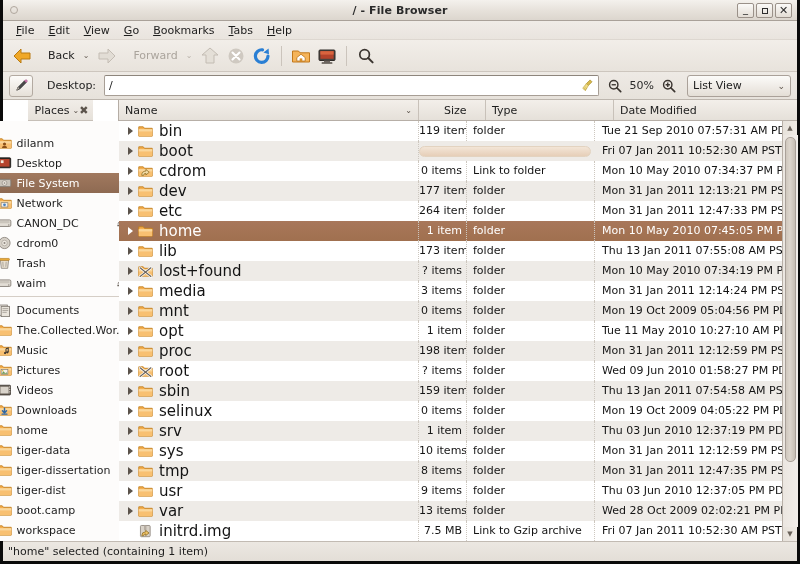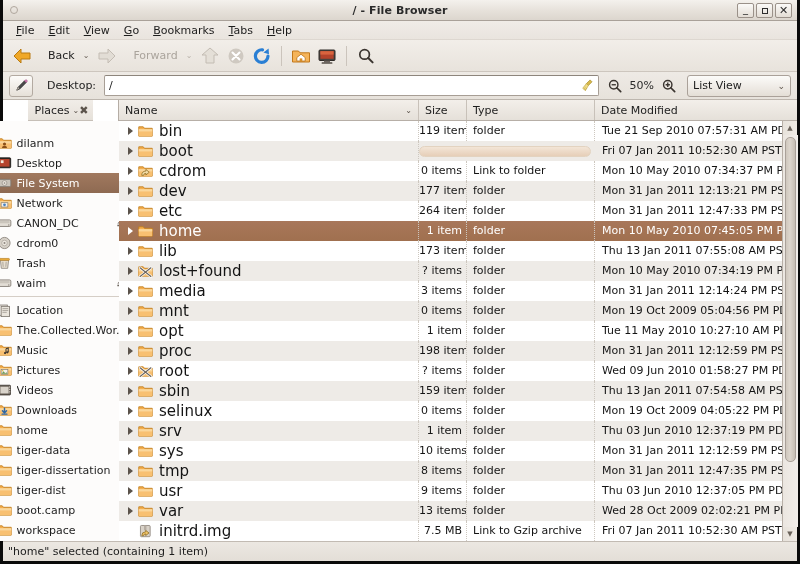--- a/index.html
+++ b/index.html
@@ -305,21 +305,21 @@
     border-right: 1px solid #c8c1b9;
     position: relative;
   }
   .hcell .sortcaret {
     position: absolute;
     right: 6px;
     font-size: 8px;
     color: #5b534b;
   }
   .h-name { width: 300px; flex: 0 0 300px; }
-  .h-size { width: 48px; flex: 0 0 48px; }
+  .h-size { width: 48px; flex: 0 0 48px; margin-left: 19px; }
   .h-type { width: 128px; flex: 0 0 128px; }
   .h-date { flex: 1 1 auto; border-right: none; }
 
   #rows-scroll {
     flex: 1 1 auto;
     display: flex;
     min-height: 0;
   }
   #rows {
     flex: 1 1 auto;
@@ -688,21 +688,21 @@
               <rect x="1.6" y="8" width="8.8" height="1.9" fill="#6e665e"></rect>
             </svg>
           </div>
           <div class="place-sep"></div>
           <div class="place-row">
             <svg class="ico" viewBox="0 0 16 15" width="15" height="14">
               <rect x="2" y="2.2" width="9" height="11" fill="#f7f4ee" stroke="#7d766e" stroke-width="0.9"></rect>
               <rect x="4.4" y="3.6" width="9" height="11" fill="#eae5dc" stroke="#7d766e" stroke-width="0.9"></rect>
               <path d="M5.8 6 L12 6 M5.8 8 L12 8 M5.8 10 L10.4 10" stroke="#9a938b" stroke-width="0.8"></path>
             </svg>
-            <span class="place-label">Location</span>
+            <span class="place-label">Documents</span>
           </div>
           <div class="place-row">
             <svg class="ico" viewBox="0 0 16 15" width="15" height="14">
               <path d="M0.8 3 L5.6 3 L6.9 4.6 L15.2 4.6 L15.2 13 L0.8 13 Z" fill="#f5ae4e" stroke="#c07d1c" stroke-width="0.9" stroke-linejoin="round"></path>
               <path d="M0.8 5.6 L15.2 5.6 L15.2 13 L0.8 13 Z" fill="#f8c071"></path>
               <path d="M0.8 5.6 L15.2 5.6 L15.2 8 L0.8 8 Z" fill="#fad79c"></path>
             </svg>
             <span class="place-label">The.Collected.Wor...</span>
           </div>
           <div class="place-row">

